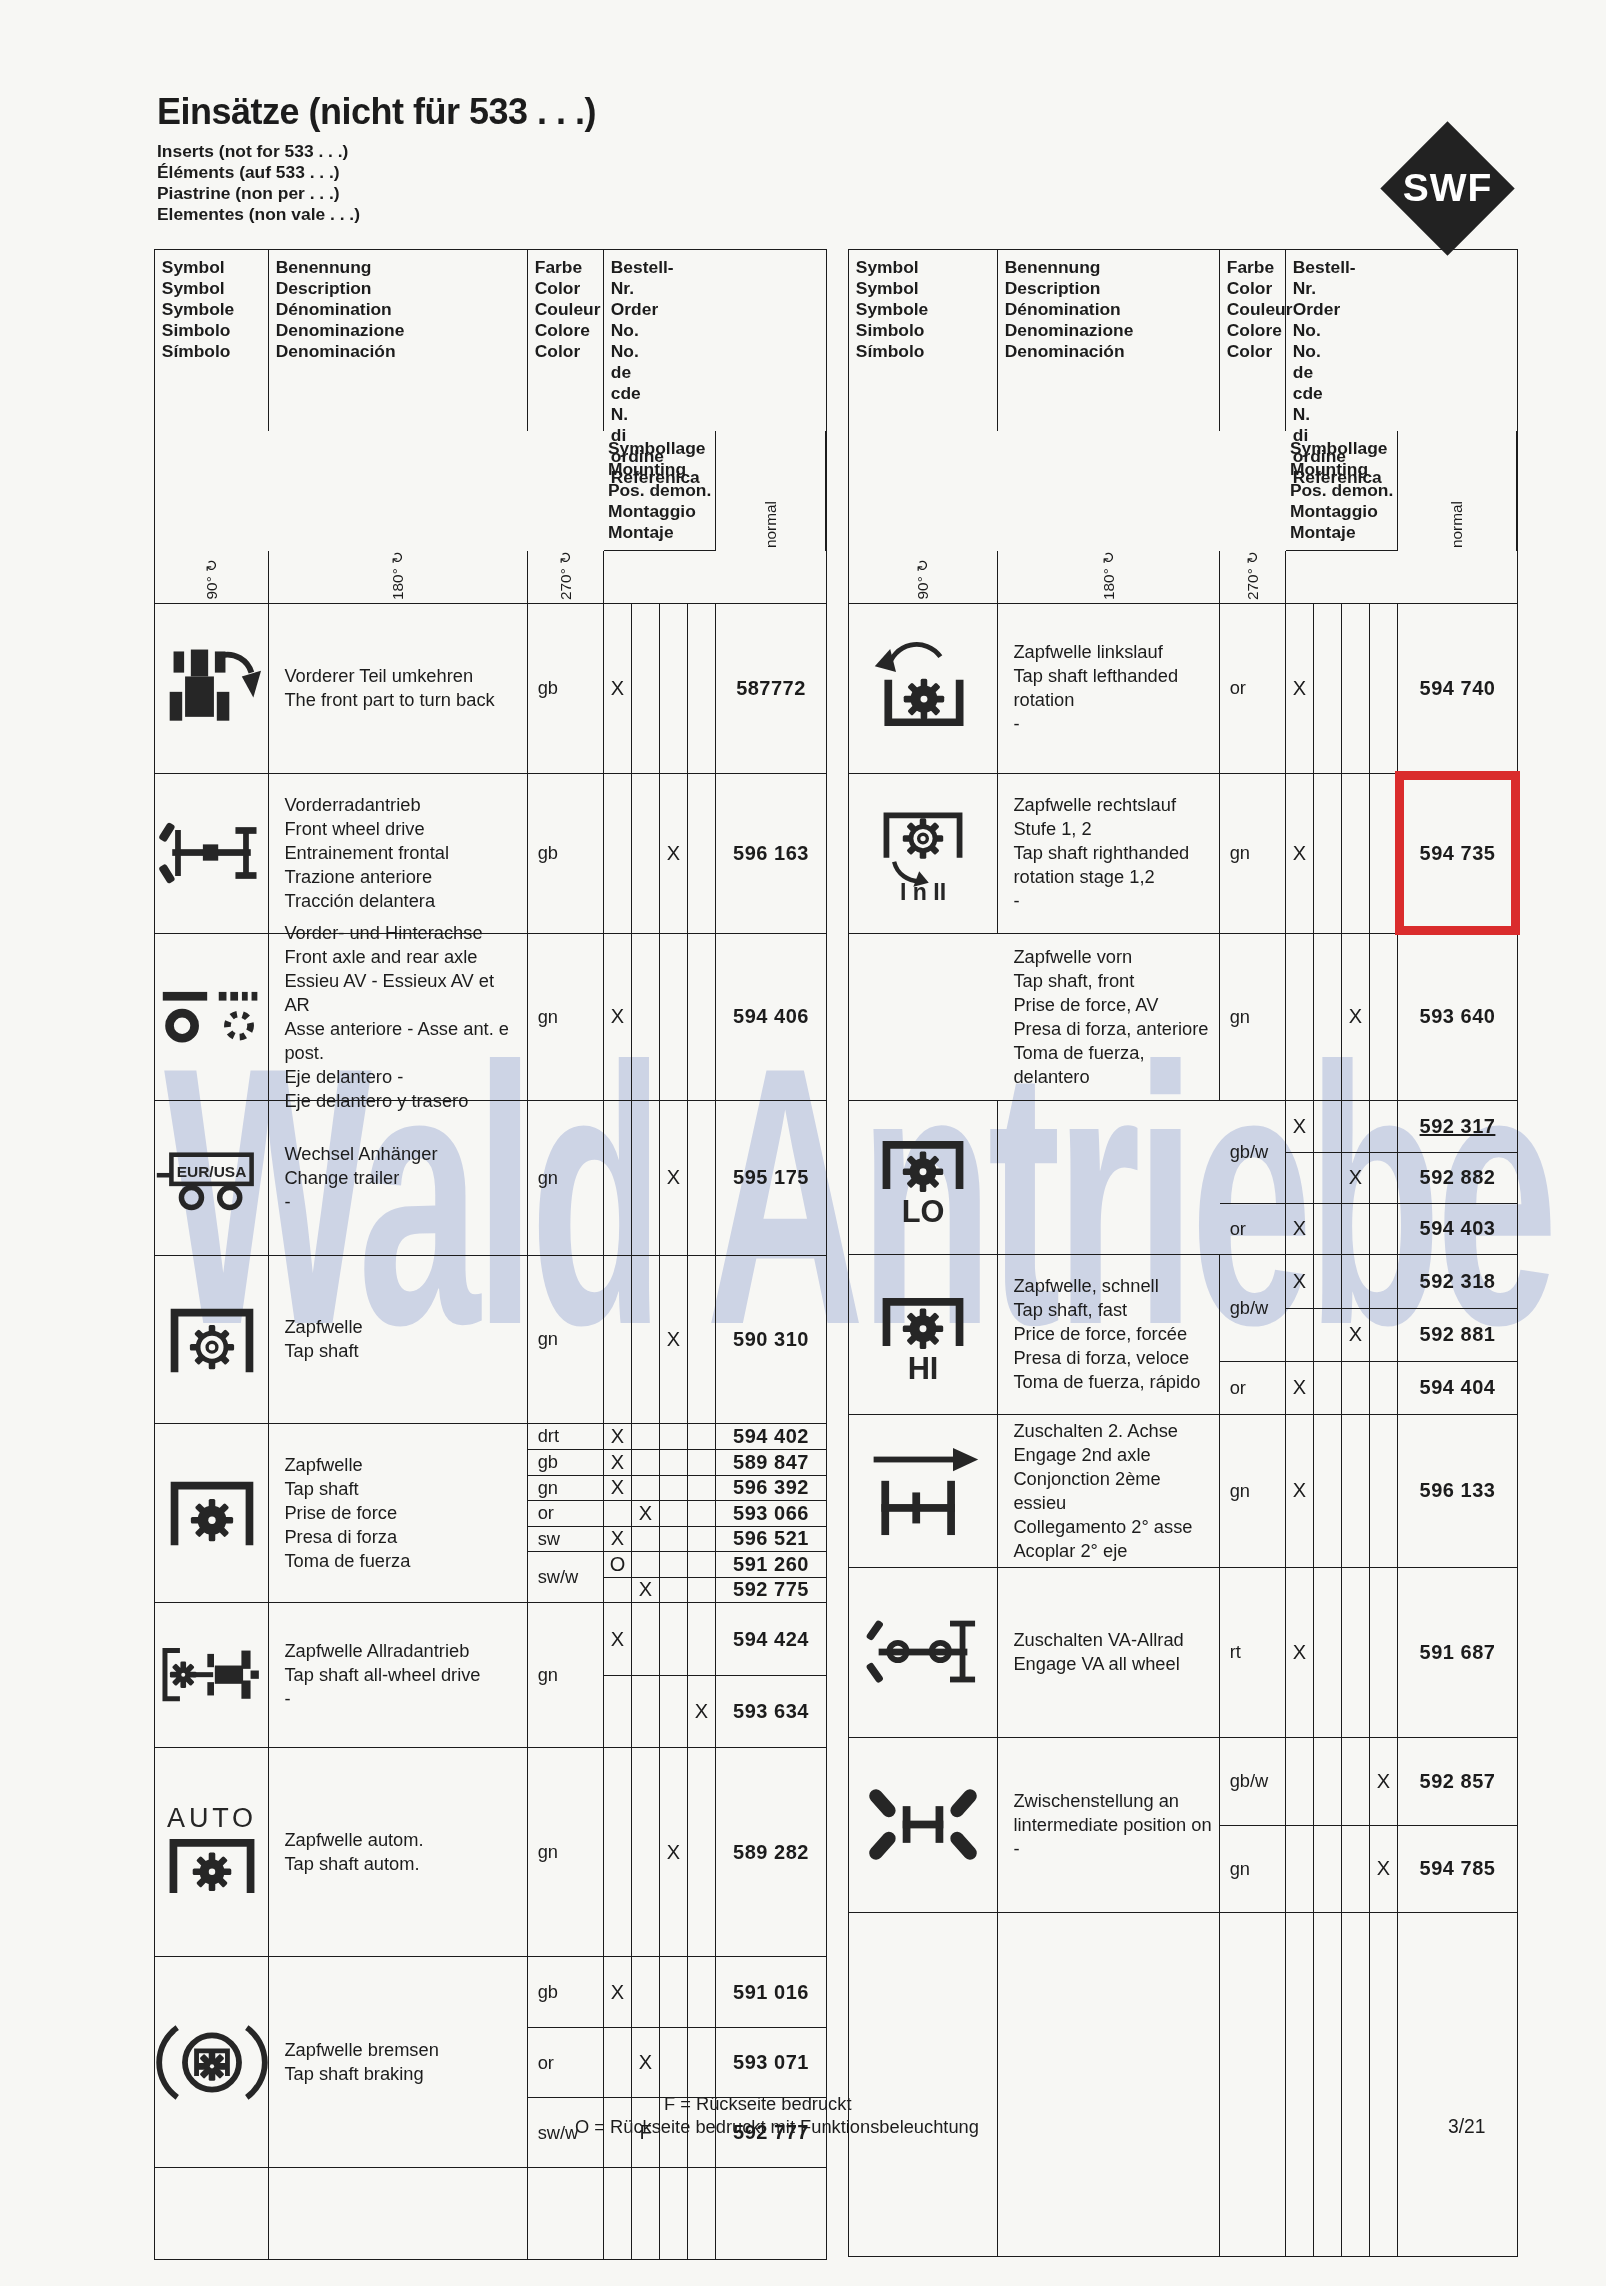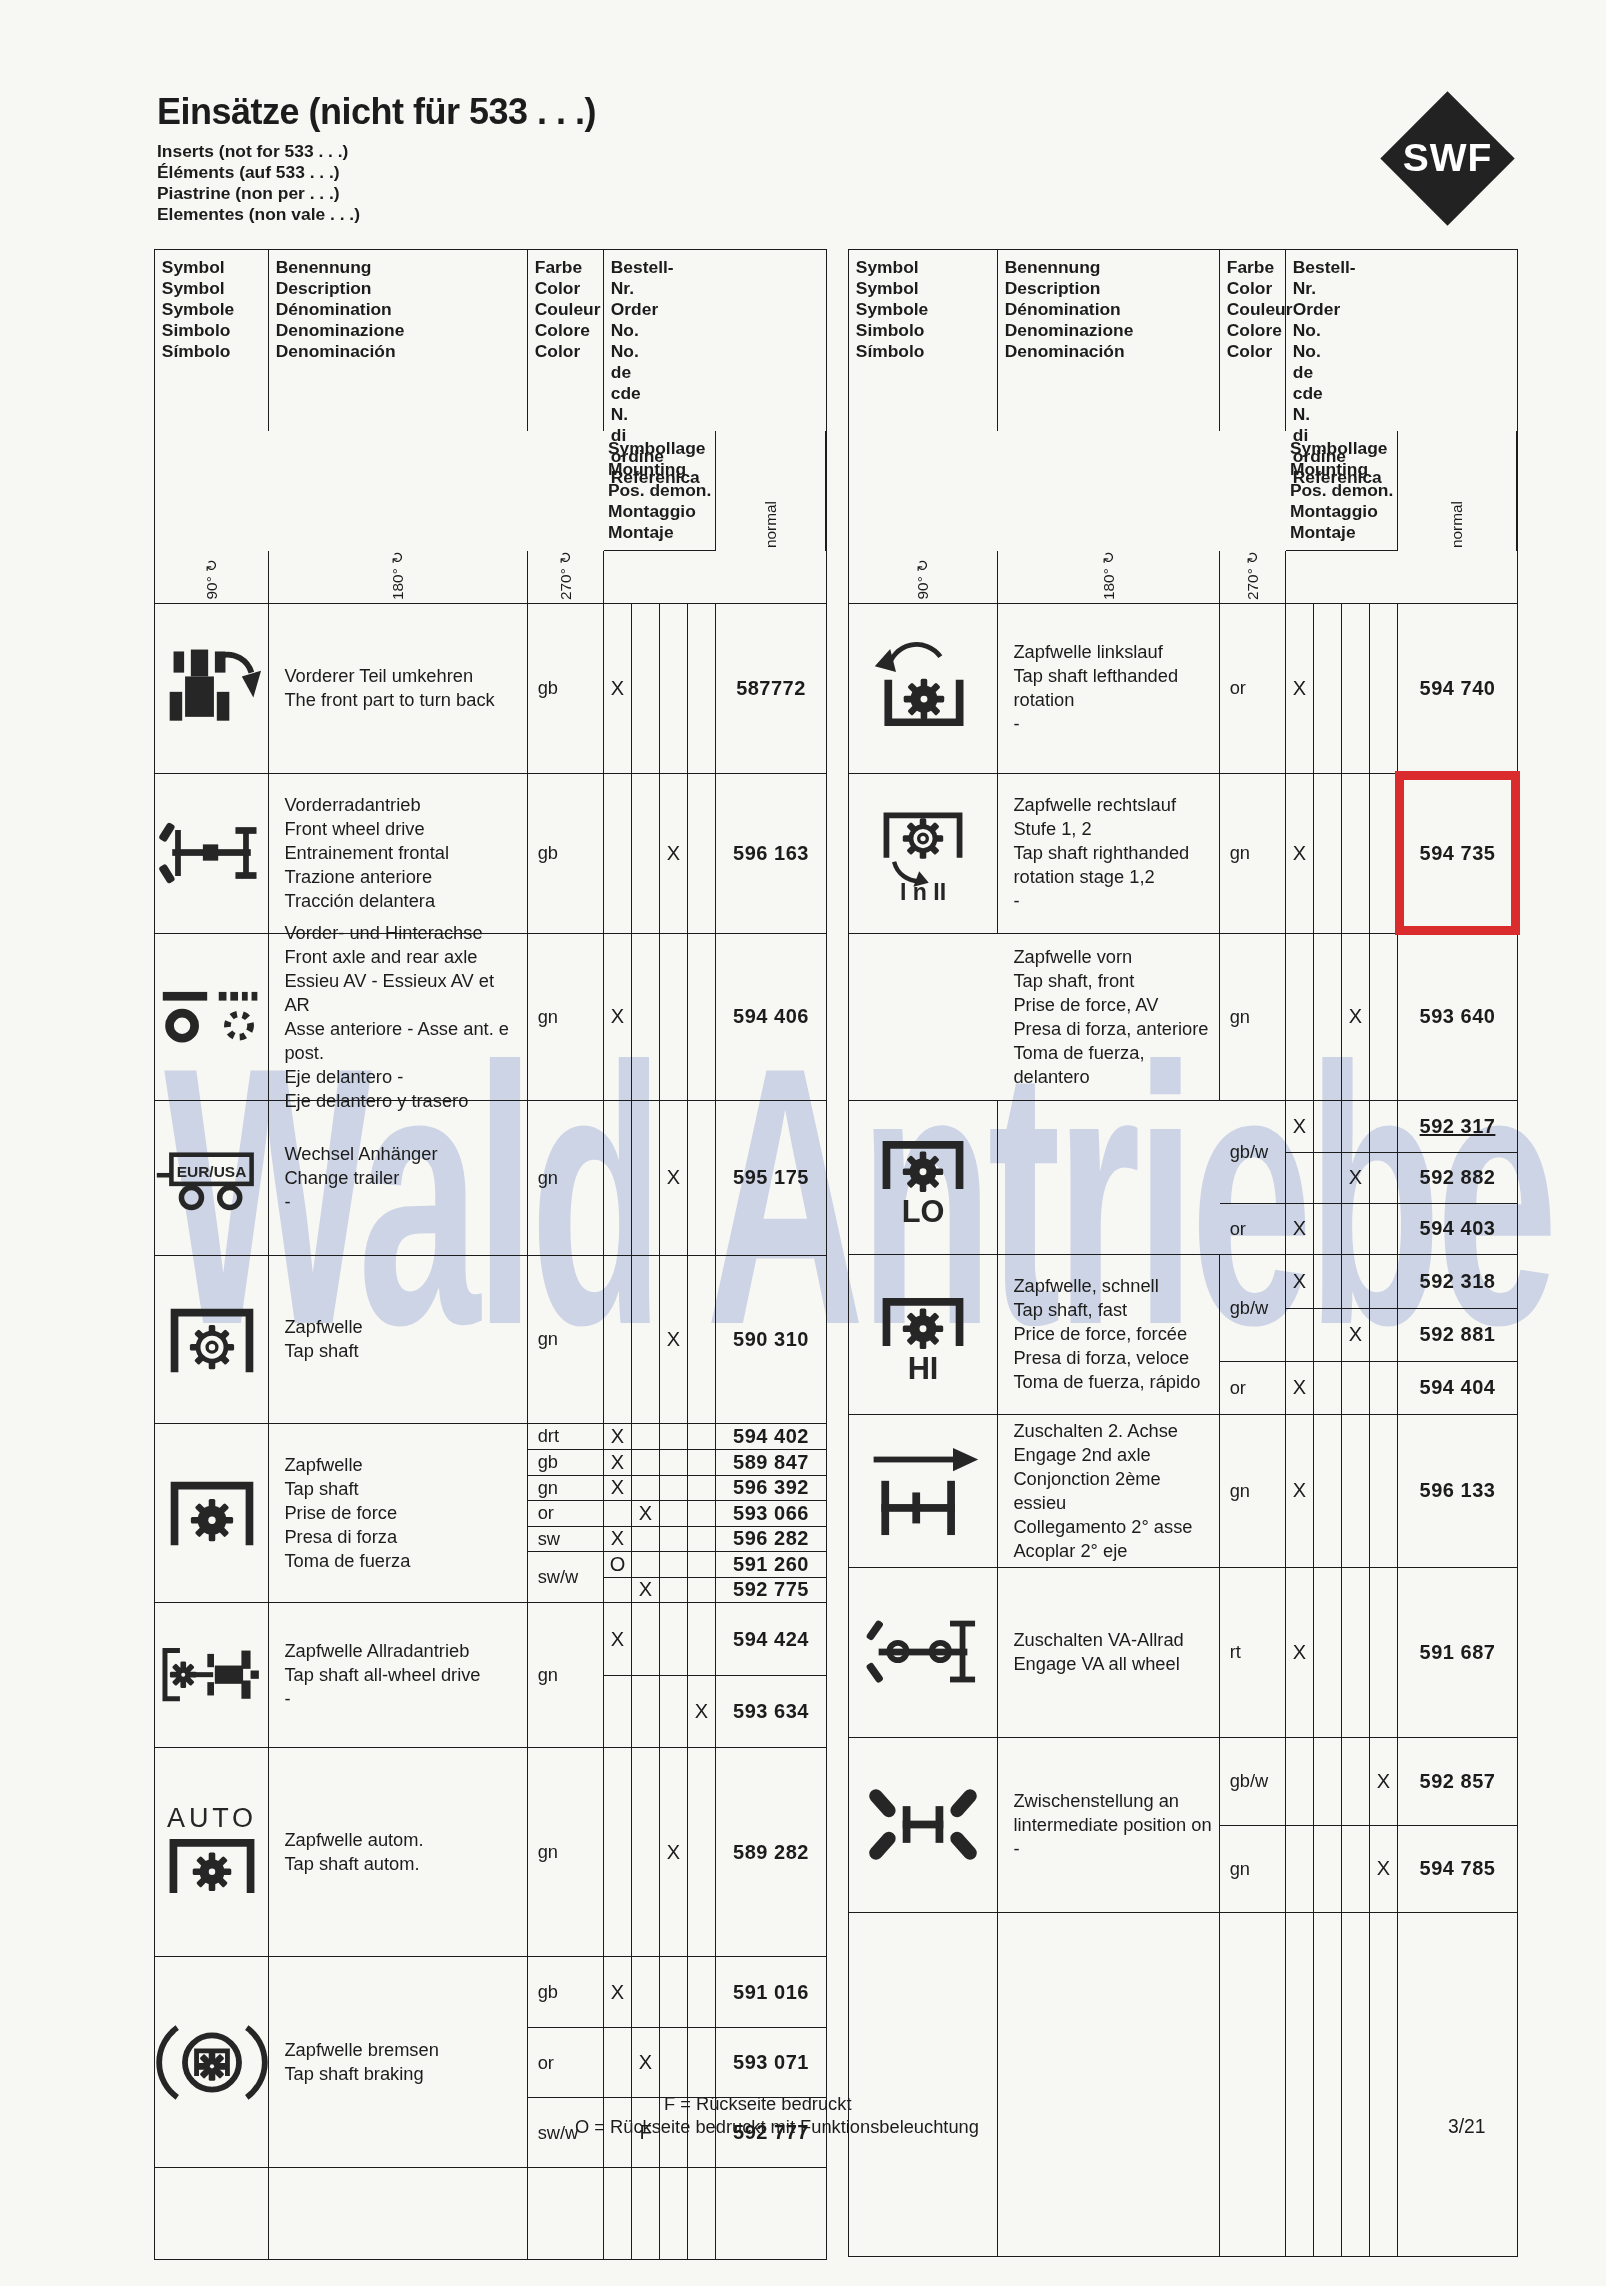--- a/index.html
+++ b/index.html
@@ -3,21 +3,21 @@
 <meta charset="utf-8">
 <style>
   html,body{margin:0;padding:0;background:#e8e8e6;}
   .page{position:relative;width:1607px;height:2286px;background:#f7f7f4;overflow:hidden;
         font-family:"Liberation Sans",sans-serif;color:#1c1c1c;}
   
   .title-block{position:absolute;left:157px;top:91px;z-index:3;}
   .title-block h1{margin:0 0 7.7px 0;font-size:36px;letter-spacing:-0.5px;}
   .title-block .sub{font-size:17.4px;line-height:21px;font-weight:700;}
   
-  .logo{position:absolute;left:1377px;top:86px;width:141px;height:145px;z-index:3;}
+  .logo{position:absolute;left:1377px;top:116px;width:141px;height:145px;z-index:3;}
   .logo .diamond{position:absolute;left:23px;top:25px;width:95px;height:95px;background:#222;transform:rotate(45deg);}
   .logo .swf{position:absolute;left:0;top:50px;width:141px;text-align:center;color:#fff;
              font-size:39px;font-weight:700;letter-spacing:1px;}
   
   .watermark{position:absolute;left:164px;top:985px;z-index:1;font-size:367px;font-weight:700;
              color:#8b9cce;opacity:.38;letter-spacing:-9.7px;white-space:nowrap;
              transform:scaleX(.60);transform-origin:left top;pointer-events:none;}
   
   .tbl{position:absolute;top:249px;border:1.9px solid #1c1c1c;z-index:2;}
   .tbl.left{left:154px;width:671px;}
@@ -272,21 +272,21 @@
           <div class="cell mark br bt" style="grid-area: 4 / 4 / span 1;"></div>
           <div class="cell mark br bt" style="grid-area: 4 / 5 / span 1;">X</div>
           <div class="cell mark br bt" style="grid-area: 4 / 6 / span 1;"></div>
           <div class="cell mark br bt" style="grid-area: 4 / 7 / span 1;"></div>
           <div class="cell order bt" style="grid-area: 4 / 8 / span 1;">593 066</div>
           <div class="cell farbe br bt" style="grid-area: 5 / 3 / span 1;">sw</div>
           <div class="cell mark br bt" style="grid-area: 5 / 4 / span 1;">X</div>
           <div class="cell mark br bt" style="grid-area: 5 / 5 / span 1;"></div>
           <div class="cell mark br bt" style="grid-area: 5 / 6 / span 1;"></div>
           <div class="cell mark br bt" style="grid-area: 5 / 7 / span 1;"></div>
-          <div class="cell order bt" style="grid-area: 5 / 8 / span 1;">596 282</div>
+          <div class="cell order bt" style="grid-area: 5 / 8 / span 1;">596 521</div>
           <div class="cell farbe br bt" style="grid-area: 6 / 3 / span 2;">sw/w</div>
           <div class="cell mark br bt" style="grid-area: 6 / 4 / span 1;">O</div>
           <div class="cell mark br bt" style="grid-area: 6 / 5 / span 1;"></div>
           <div class="cell mark br bt" style="grid-area: 6 / 6 / span 1;"></div>
           <div class="cell mark br bt" style="grid-area: 6 / 7 / span 1;"></div>
           <div class="cell order bt" style="grid-area: 6 / 8 / span 1;">591 260</div>
           <div class="cell mark br bt" style="grid-area: 7 / 4 / span 1;"></div>
           <div class="cell mark br bt" style="grid-area: 7 / 5 / span 1;">X</div>
           <div class="cell mark br bt" style="grid-area: 7 / 6 / span 1;"></div>
           <div class="cell mark br bt" style="grid-area: 7 / 7 / span 1;"></div>

